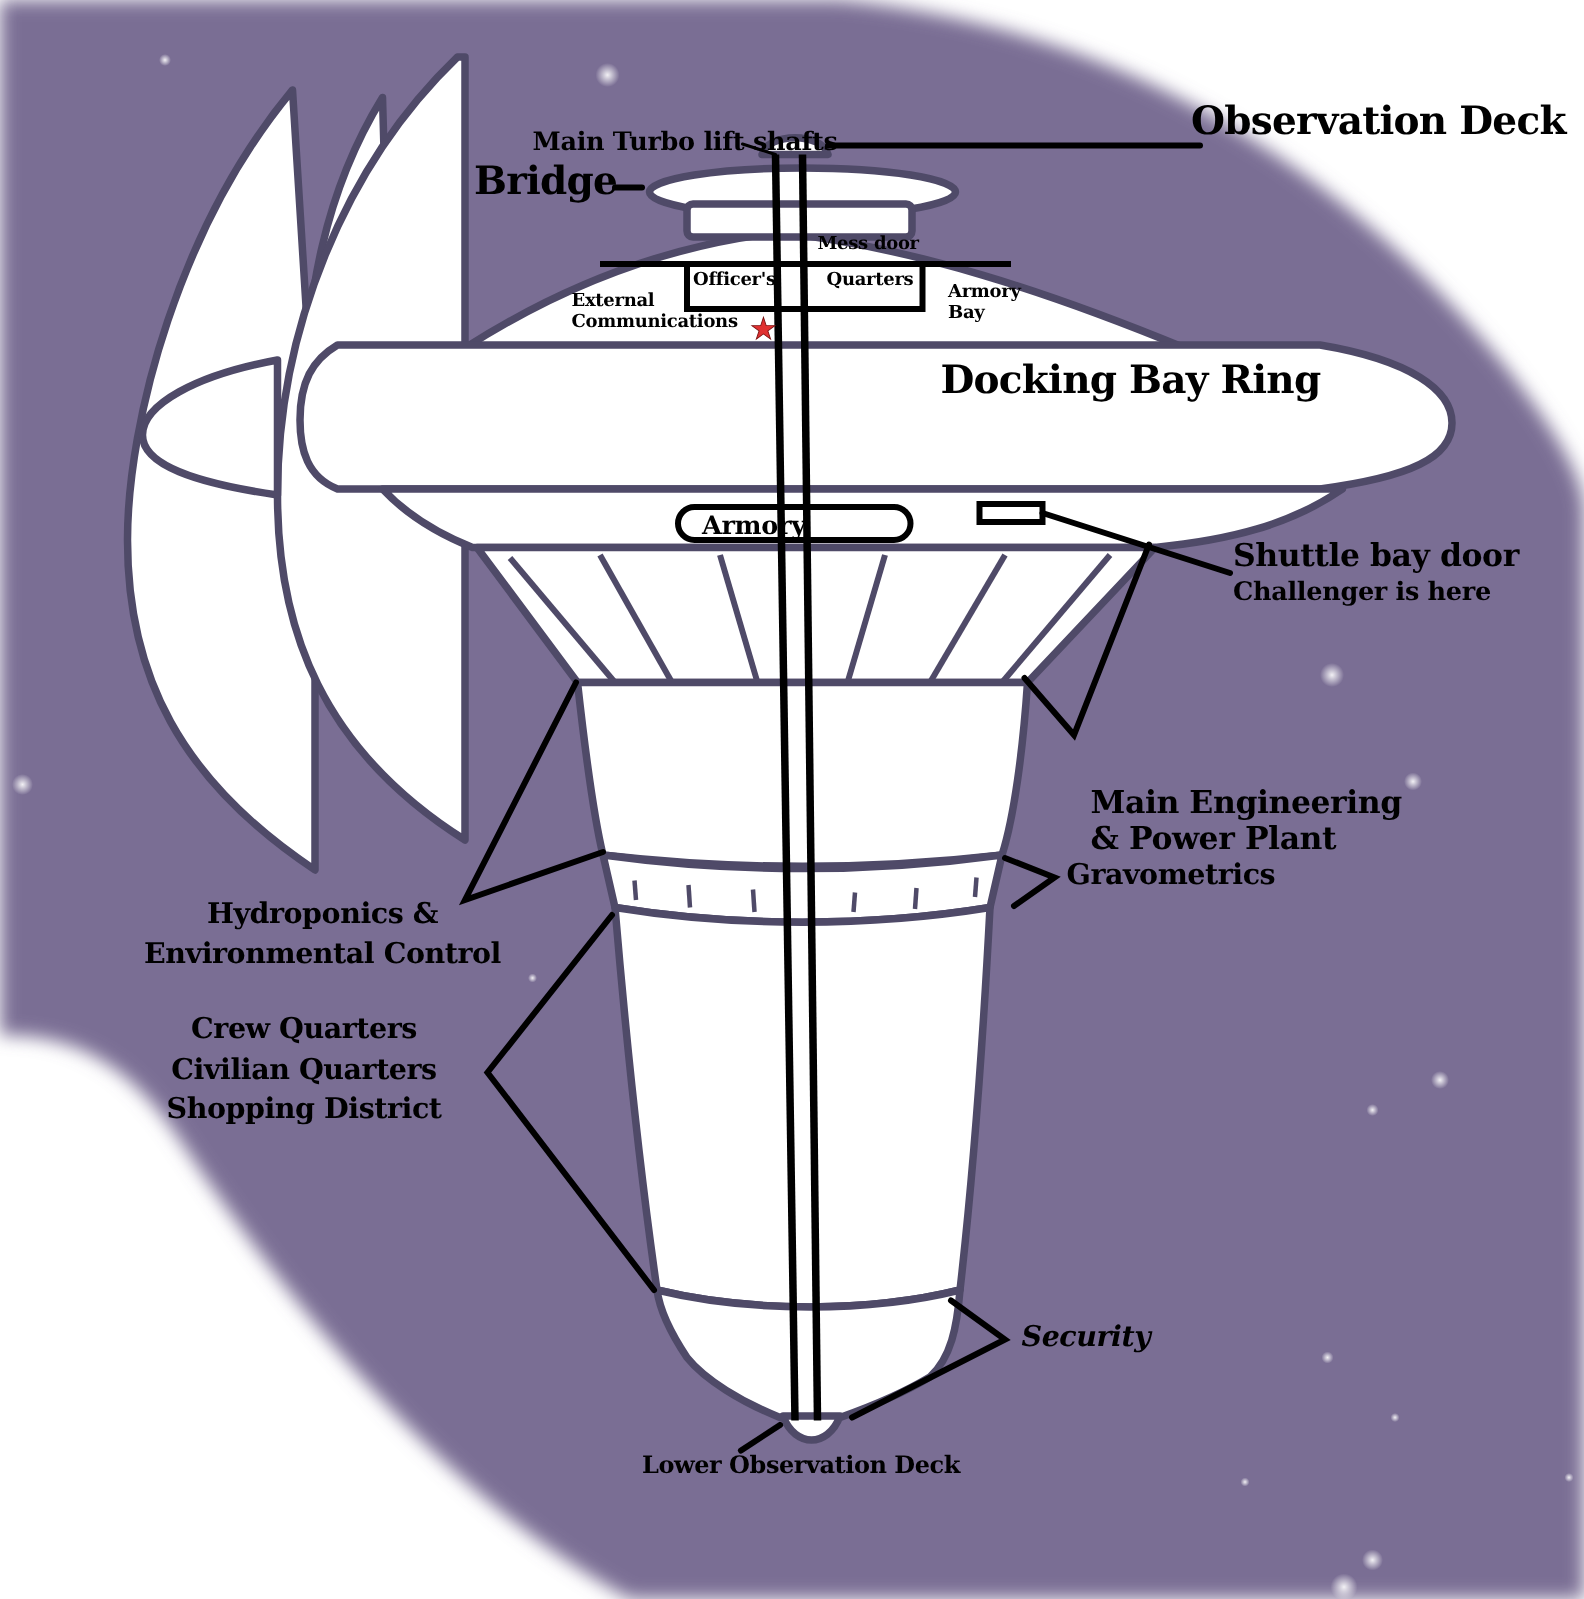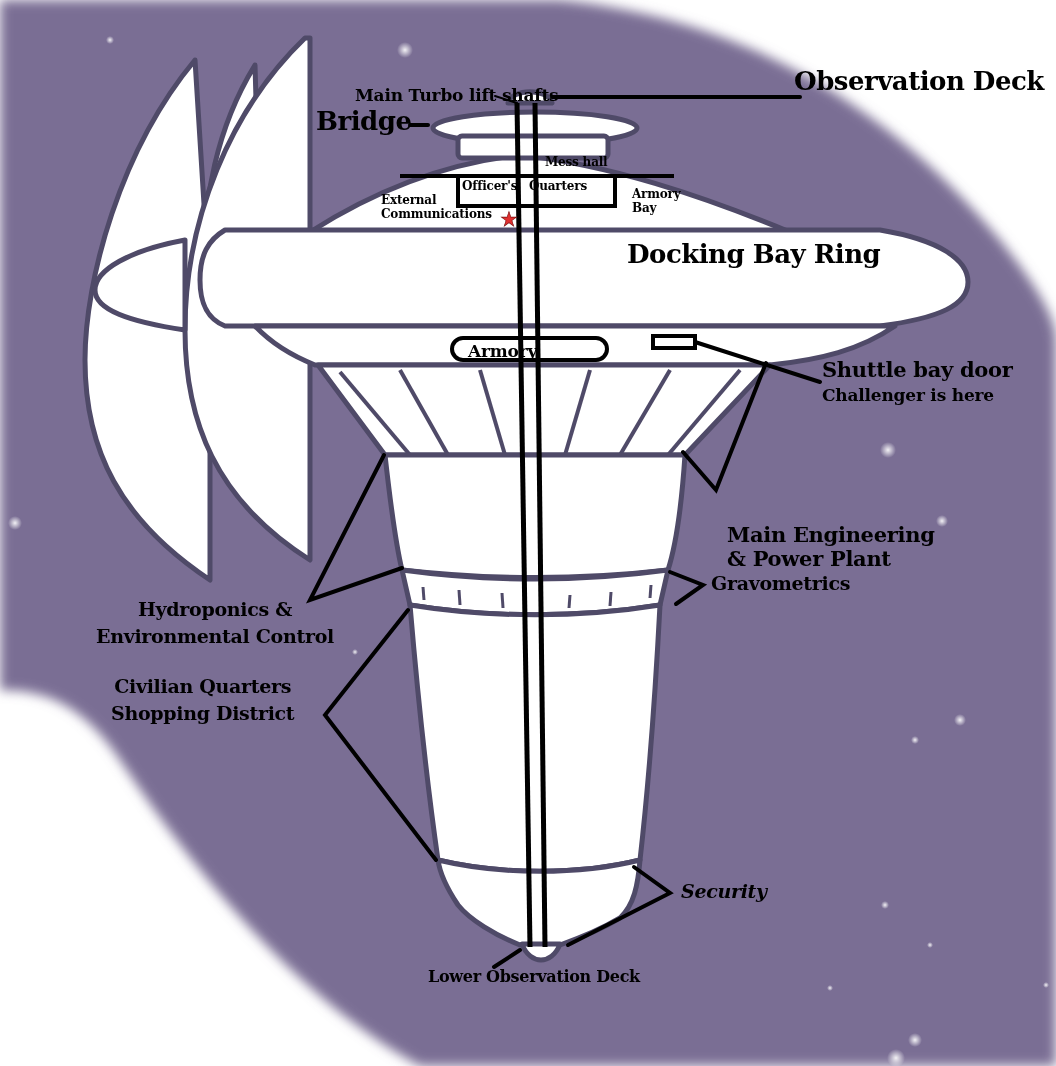--- a/index.html
+++ b/index.html
@@ -121,23 +121,23 @@
       <polyline points="520,950 494,967"></polyline>
     </g>
 
     <text x="509" y="226" text-anchor="middle" font-size="20" fill="#e03030" stroke="#7a1010" stroke-width="0.6">★</text>
   </svg>
 
   
   <div class="lbl xl" style="left:794px;top:67px;">Observation Deck</div>
   <div class="lbl xs" style="left:355px;top:86px;">Main Turbo lift shafts</div>
   <div class="lbl xl" style="left:316px;top:107px;">Bridge</div>
-  <div class="lbl sm" style="left:545px;top:156px;">Mess hall</div>
+  <div class="lbl sm" style="left:545px;top:156px;">Mess door</div>
   <div class="lbl sm" style="left:462px;top:180px;">Officer's</div>
-  <div class="lbl sm" style="left:529px;top:180px;">Quarters</div>
+  <div class="lbl sm" style="left:551px;top:180px;">Quarters</div>
   <div class="lbl sm" style="left:632px;top:188px;">
     <div>Armory</div>
     <div>Bay</div>
   </div>
   <div class="lbl sm" style="left:381px;top:194px;">
     <div>External</div>
     <div>Communications</div>
   </div>
   <div class="lbl xl" style="left:627px;top:240px;">Docking Bay Ring</div>
   <div class="lbl xs" style="left:468px;top:342px;">Armory</div>
@@ -146,18 +146,19 @@
   <div class="lbl lg" style="left:727px;top:483px;margin-top:40px;">
     <div>Main Engineering</div>
     <div>&amp; Power Plant</div>
   </div>
   <div class="lbl md" style="left:711px;top:573px;">Gravometrics</div>
   <div class="lbl md" style="left:96px;top:596px;line-height:1.4;">
     <div>Hydroponics &amp;</div>
     <div>Environmental Control</div>
   </div>
   <div class="lbl md" style="left:111px;top:673px;line-height:1.4;">
+    <div>Crew Quarters</div>
     <div>Civilian Quarters</div>
     <div>Shopping District</div>
   </div>
   <div class="lbl md" style="left:681px;top:881px;font-style:italic;">Security</div>
   <div class="lbl md" style="left:428px;top:968px;font-size:16px;">Lower Observation Deck</div>
 </div>
 
 </body></html>

